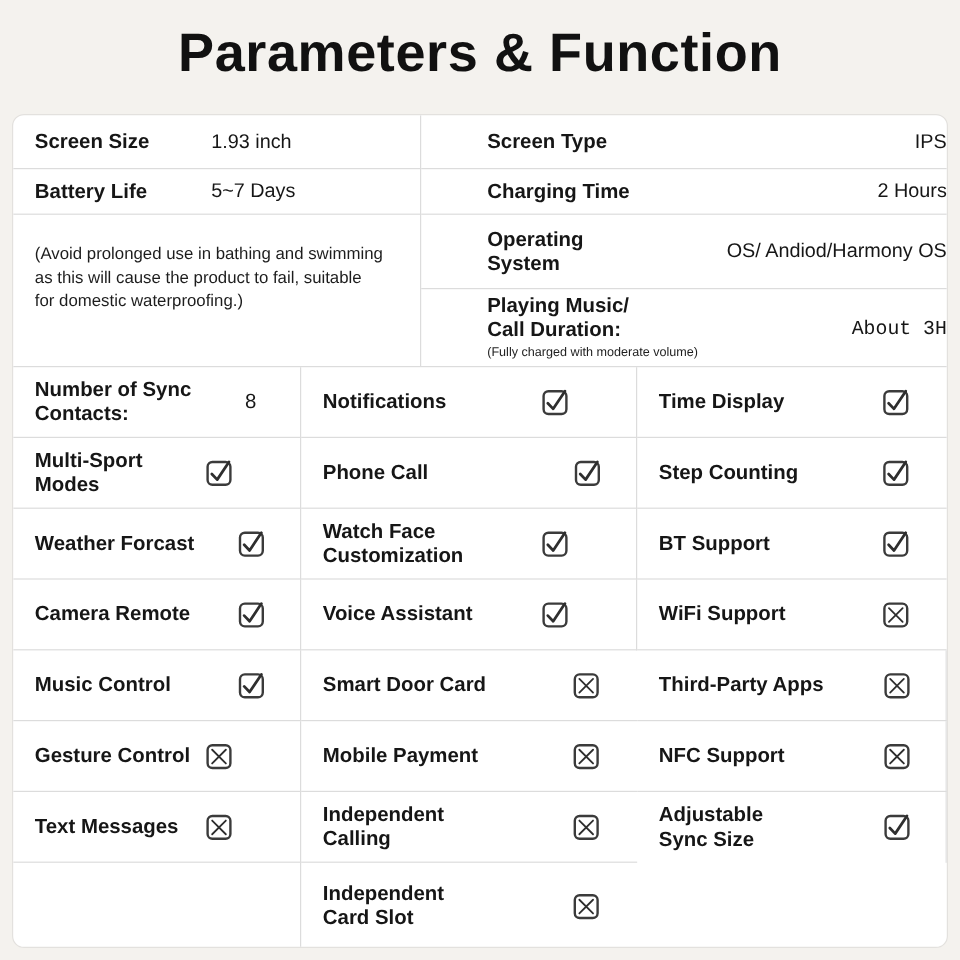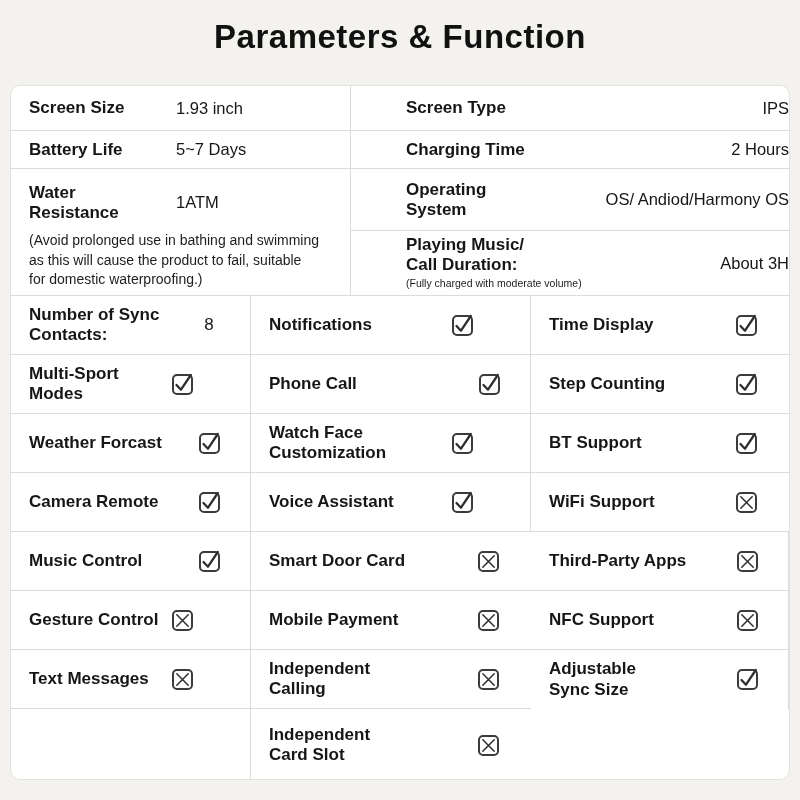--- a/index.html
+++ b/index.html
@@ -5,29 +5,29 @@
   * { margin:0; padding:0; box-sizing:border-box; }
   html,body { width:800px; height:800px; }
   body {
     background:#f4f2ee;
     font-family:"Liberation Sans", sans-serif;
     color:#161616;
     position:relative;
   }
   .title {
     text-align:center;
-    font-size:33px;
+    font-size:45px;
     font-weight:800;
     padding-top:18px;
     letter-spacing:0.5px;
     color:#111;
   }
   .card {
     position:absolute;
-    left:10px; top:85px;
+    left:10px; top:95px;
     width:780px; height:695px;
     background:#ffffff;
     border:1px solid #e3e1de;
     border-radius:10px;
     overflow:hidden;
   }
   
   .spec-top { display:flex; height:210px; border-bottom:1px solid #dcdcdc; }
   .spec-left { width:340px; border-right:1px solid #dcdcdc; display:flex; flex-direction:column; }
   .spec-right { flex:1; display:flex; flex-direction:column; }
@@ -41,21 +41,21 @@
   .spec-right .spec-label { width:135px; }
   .spec-value { font-size:16.5px; }
   .spec-right .spec-value { flex:1; text-align:right; }
   .spec-row-tall { flex:1; padding:14px 10px 0 18px; }
   .spec-main { display:flex; align-items:center; }
   .spec-main .spec-label { width:147px; }
   .spec-note { font-size:14px; line-height:1.4; margin-top:9px; white-space:pre-line; color:#1d1d1d; }
   .pm-row { align-items:center; flex:1;gap:45px; }
   .pm-left { width:250px; }
   .pm-left .spec-note { margin-top:2px; font-size:10.5px; white-space:nowrap; }
-  .pm-value { flex:1; text-align:center; }
+  .pm-value { flex:1; text-align:center;font-family:Liberation Mono, monospace; }
   
   .feature-grid {
     display:grid;
     grid-template-columns:240px 280px 258px;
     grid-template-rows:repeat(7, 59px) 72px;
   }
   .fcell {
     display:flex; align-items:center; justify-content:space-between;
     border-bottom:1px solid #dcdcdc;
     padding:0 30px 0 18px;
@@ -91,25 +91,20 @@
     <div class="spec-left">
       <div class="spec-row r45">
         <span class="spec-label">Screen Size</span>
         <span class="spec-value">1.93 inch</span>
       </div>
       <div class="spec-row r38">
         <span class="spec-label">Battery Life</span>
         <span class="spec-value">5~7 Days</span>
       </div>
       <div class="spec-row-tall">
-        <div class="spec-main">
-          <span class="spec-label">Water
-Resistance</span>
-          <span class="spec-value">1ATM</span>
-        </div>
         <div class="spec-note">(Avoid prolonged use in bathing and swimming
 as this will cause the product to fail, suitable
 for domestic waterproofing.)</div>
       </div>
     </div>
 
     <div class="spec-right">
       <div class="spec-row r45">
         <span class="spec-label">Screen Type</span>
         <span class="spec-value">IPS</span>

